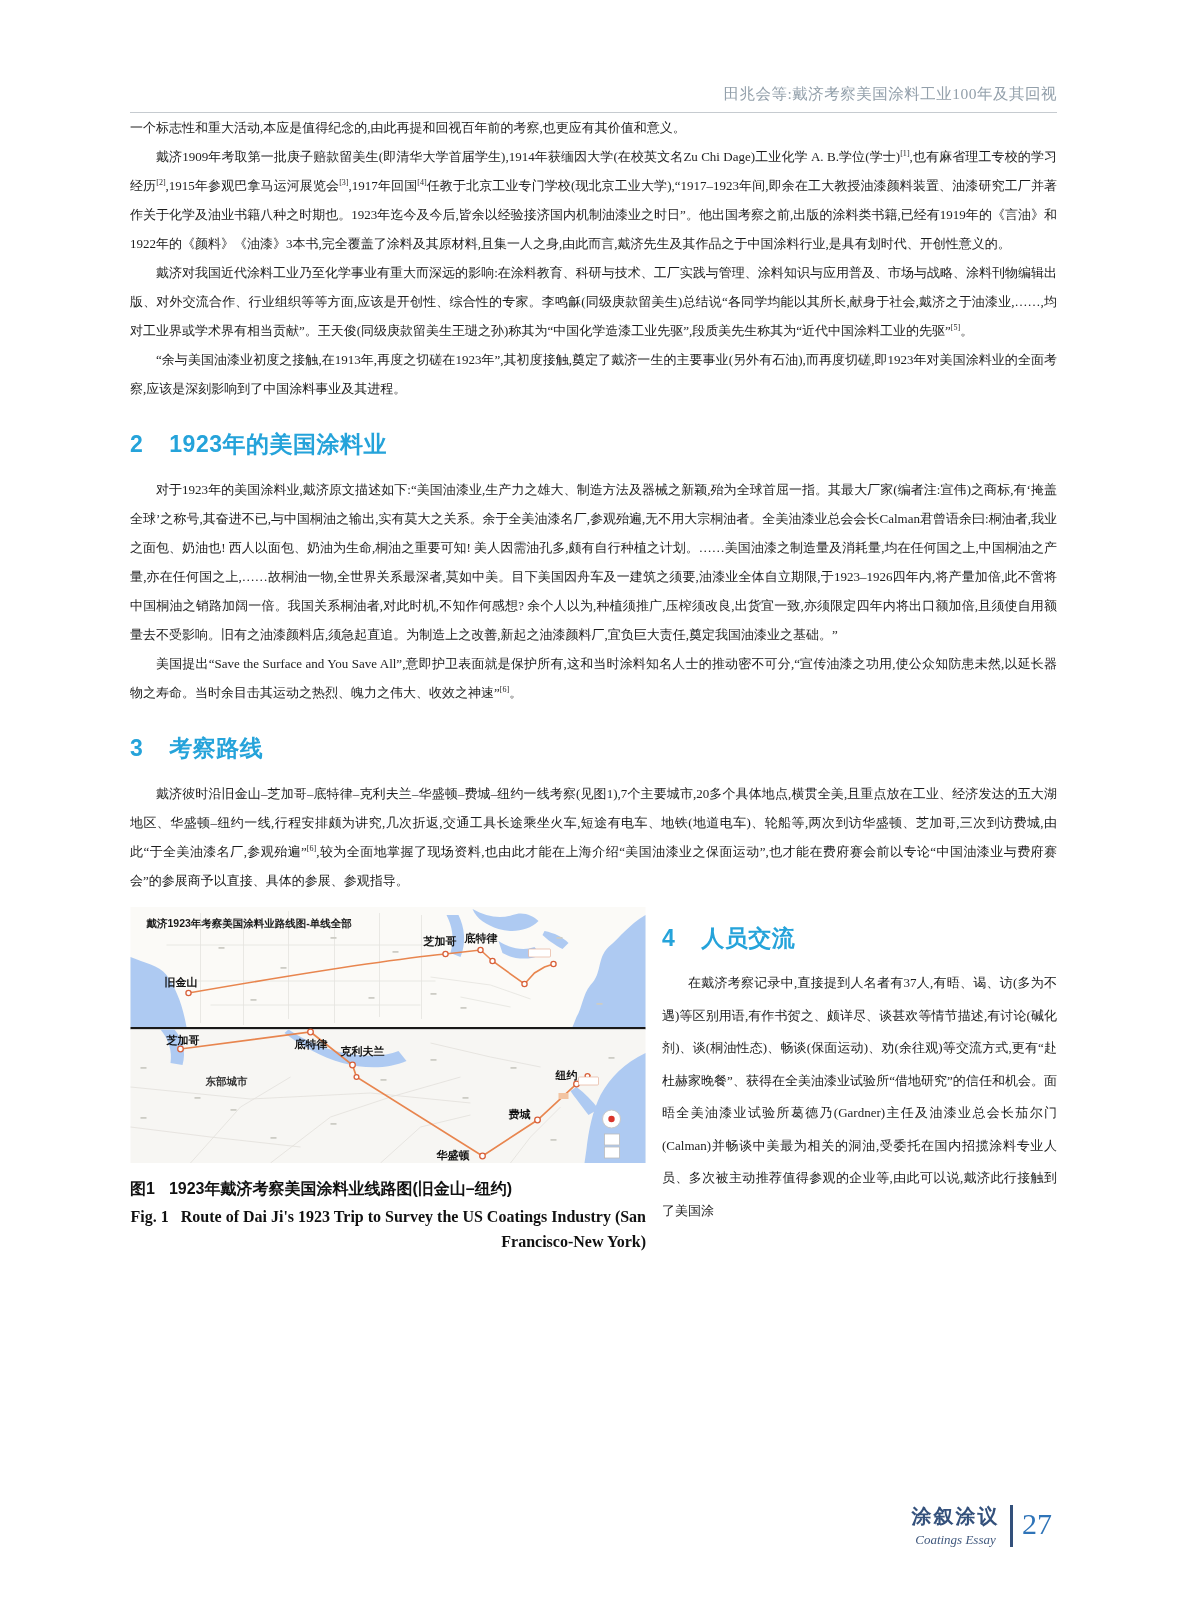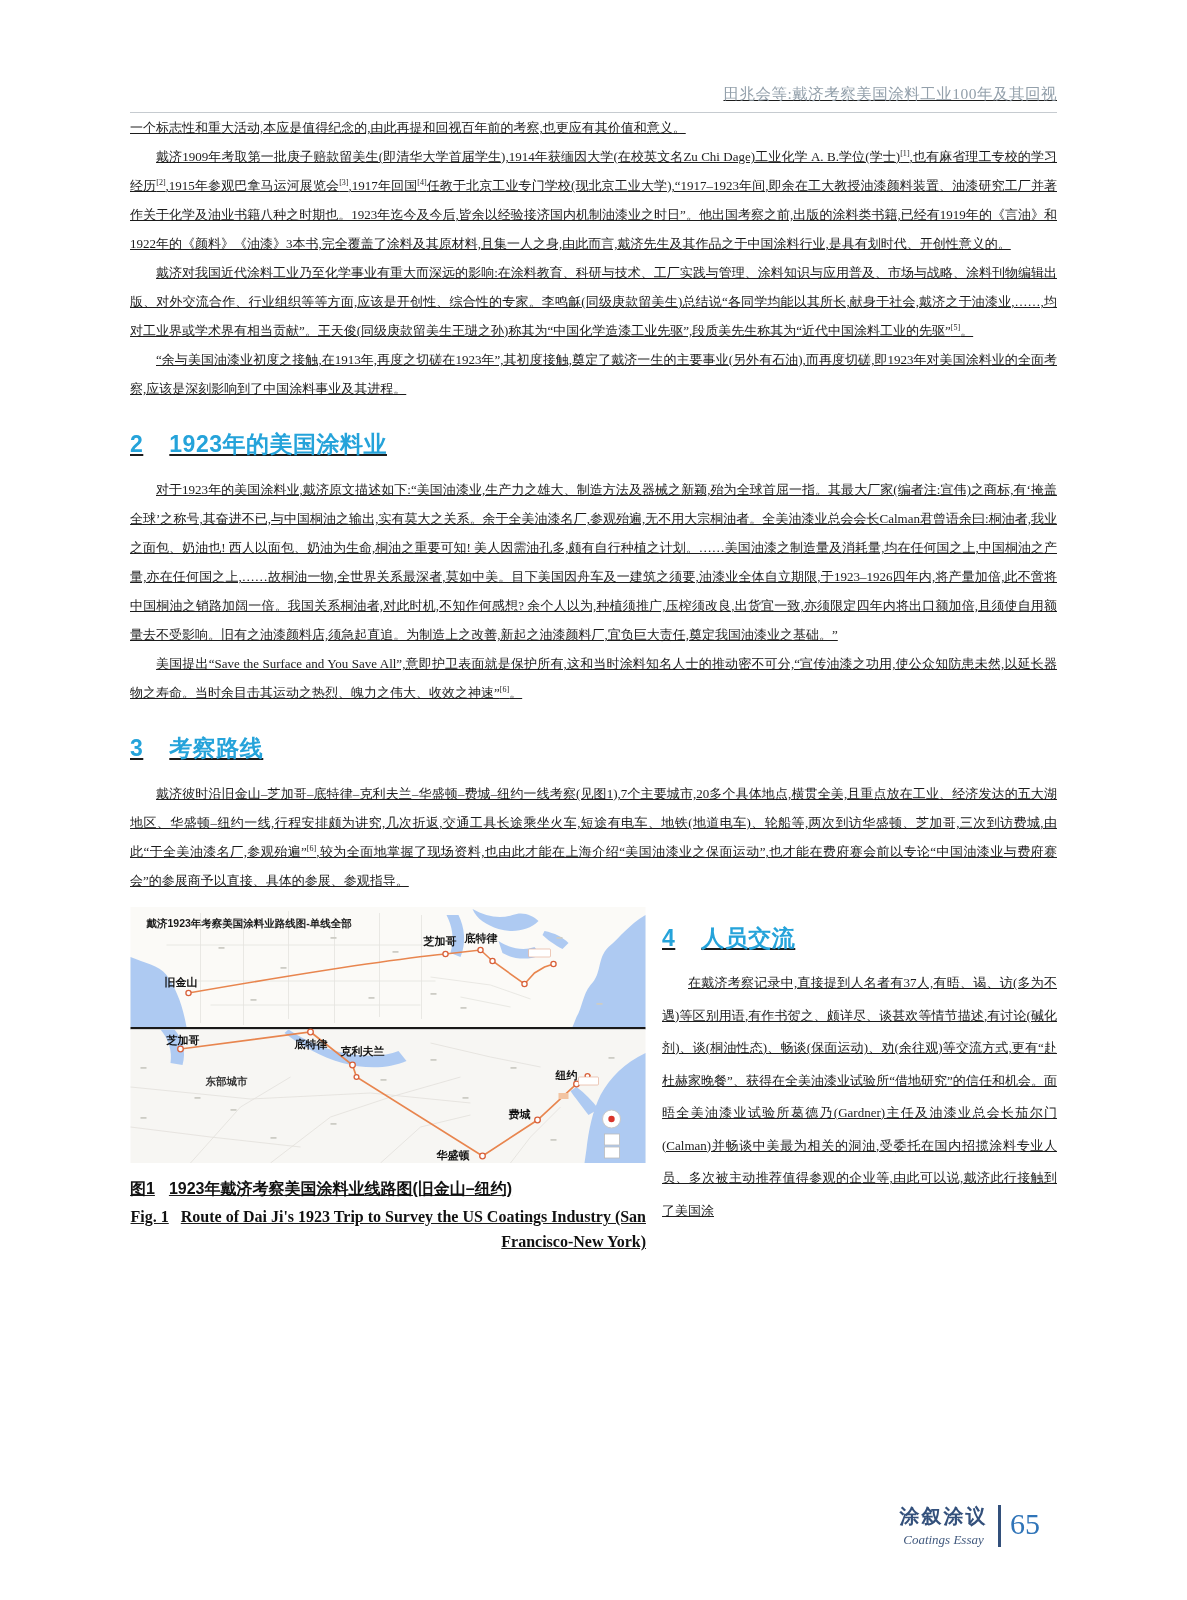--- a/index.html
+++ b/index.html
@@ -1,18 +1,18 @@
 <!DOCTYPE html>
 <html><head>
 <meta charset="utf-8">
 <style>
   html,body{margin:0;padding:0;background:#ffffff;}
   .page{position:relative;width:1187px;height:1600px;background:#ffffff;overflow:hidden;
         font-family:"Liberation Serif","DejaVu Serif",serif;color:#1c1c1c;}
-  .content{margin:0 130px;width:927px;text-decoration:underline;}
+  .content{margin:0 130px;width:927px;}
   
   .runhead{padding-top:84px;text-align:right;font-size:15.5px;color:#93a0ab;letter-spacing:.5px;}
   .headrule{border-bottom:1.5px solid #c6cbd0;margin-top:7px;}
   
   p.body{font-size:13px;line-height:29px;text-align:justify;margin:0;}
   p.indent{text-indent:2em;}
   p.body sup{font-size:0.62em;vertical-align:super;line-height:0;}
   .intro{margin-top:28px;}
   
   h2.sec{font-family:"Liberation Sans","DejaVu Sans",sans-serif;font-weight:bold;
@@ -24,21 +24,21 @@
   .map-wrap{width:516px;height:256px;}
   .cap-zh{margin-top:16px;text-align:left;font-family:"Liberation Sans","DejaVu Sans",sans-serif;
           font-weight:bold;font-size:16px;color:#111;}
   .cap-zh .cap-label{margin-right:14px;}
   .cap-en{margin-top:5px;text-align:right;font-family:"Liberation Serif","DejaVu Serif",serif;
           font-weight:bold;font-size:16px;line-height:1.55;color:#111;}
   .right-col{flex:1;min-width:0;}
   .right-col h2.sec{margin:16px 0 13px 0;}
   .right-col p.body{line-height:32.5px;}
   
-  .footer{position:absolute;right:147px;bottom:52px;display:flex;align-items:center;}
+  .footer{position:absolute;right:135px;bottom:52px;display:flex;align-items:center;}
   .footer .col-names{text-align:center;}
   .footer .zh{font-family:"Liberation Sans","DejaVu Sans",sans-serif;font-weight:bold;
               font-size:20px;color:#33507b;letter-spacing:2px;}
   .footer .en{font-family:"Liberation Serif","DejaVu Serif",serif;font-size:13px;color:#41597e;margin-top:2px;font-style:italic;}
   .footer .bar{width:3.5px;height:42px;background:#33507b;margin:0 9px 0 10px;}
   .footer .pgnum{font-family:"Liberation Serif","DejaVu Serif",serif;font-size:30px;color:#2f74b8;
                  align-self:flex-start;margin-top:4px;}
   svg text{font-family:"Liberation Sans","DejaVu Sans",sans-serif;}
 </style>
 </head>
@@ -191,15 +191,15 @@
 
     </div>
   </div>
 
   <div class="footer">
     <div class="col-names">
       <div class="zh">涂叙涂议</div>
       <div class="en">Coatings Essay</div>
     </div>
     <div class="bar"></div>
-    <div class="pgnum">65</div>
+    <div class="pgnum">27</div>
   </div>
 </div>
 
 </body></html>

